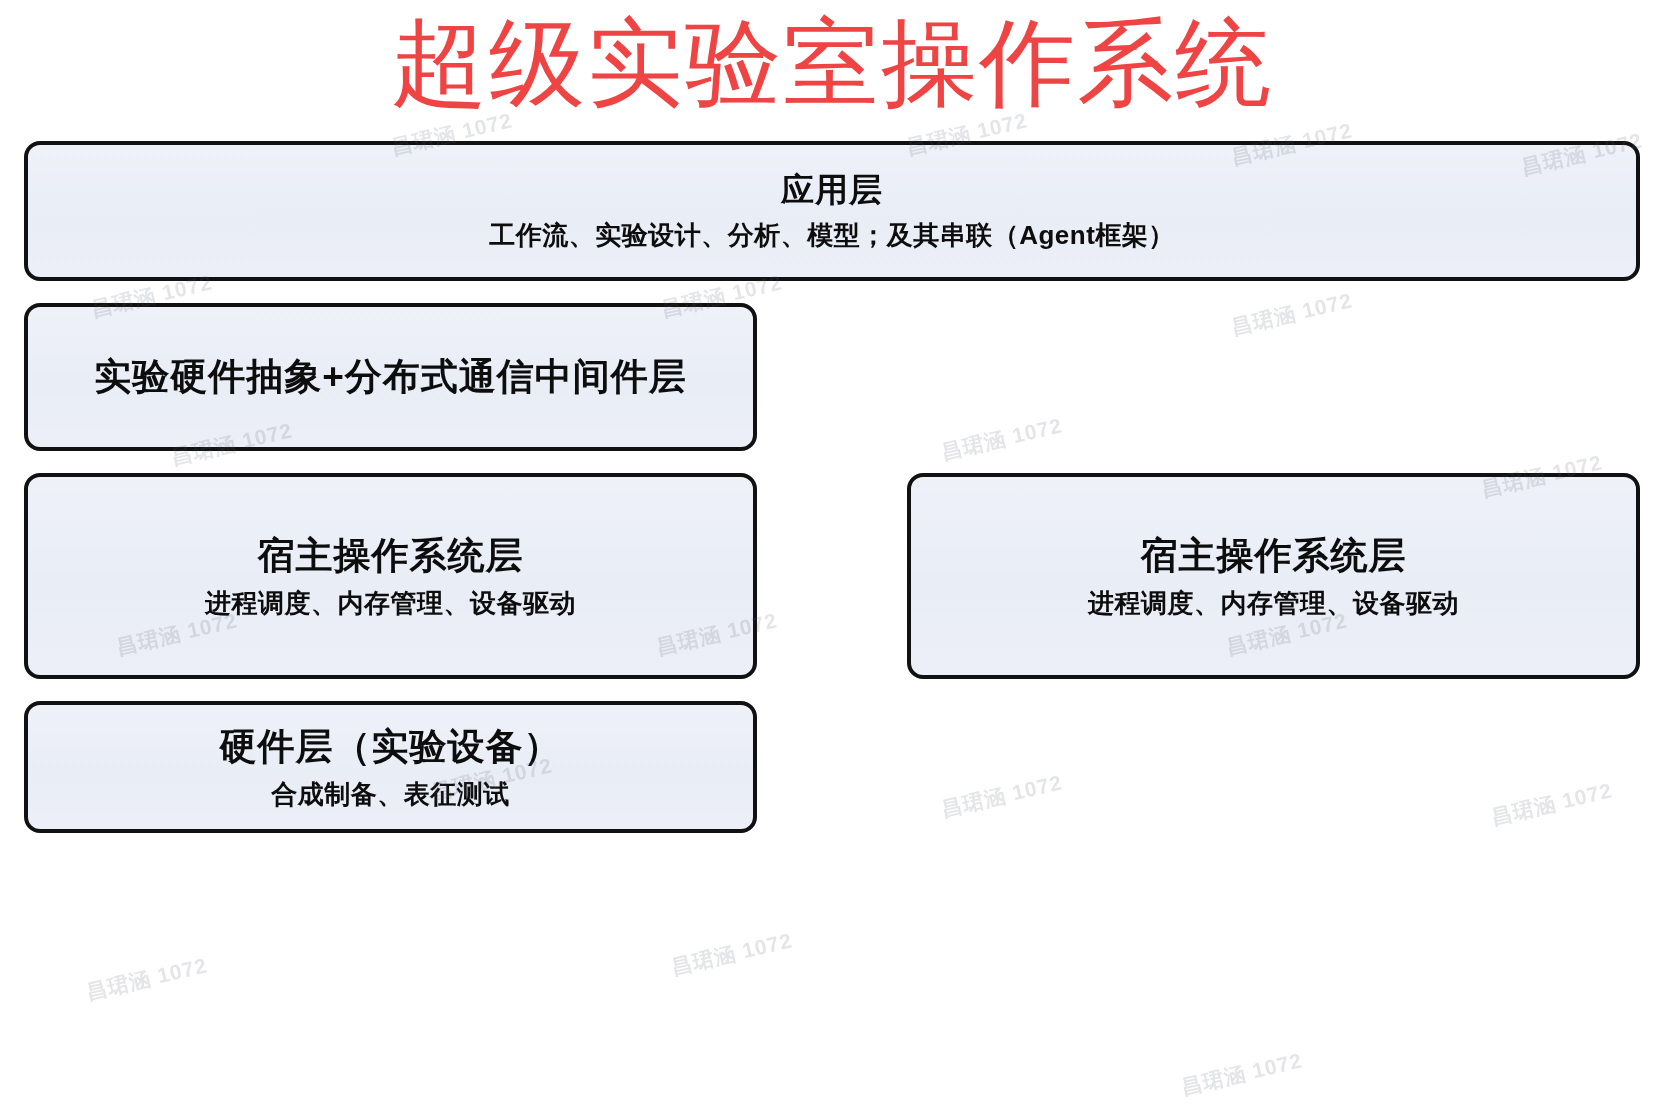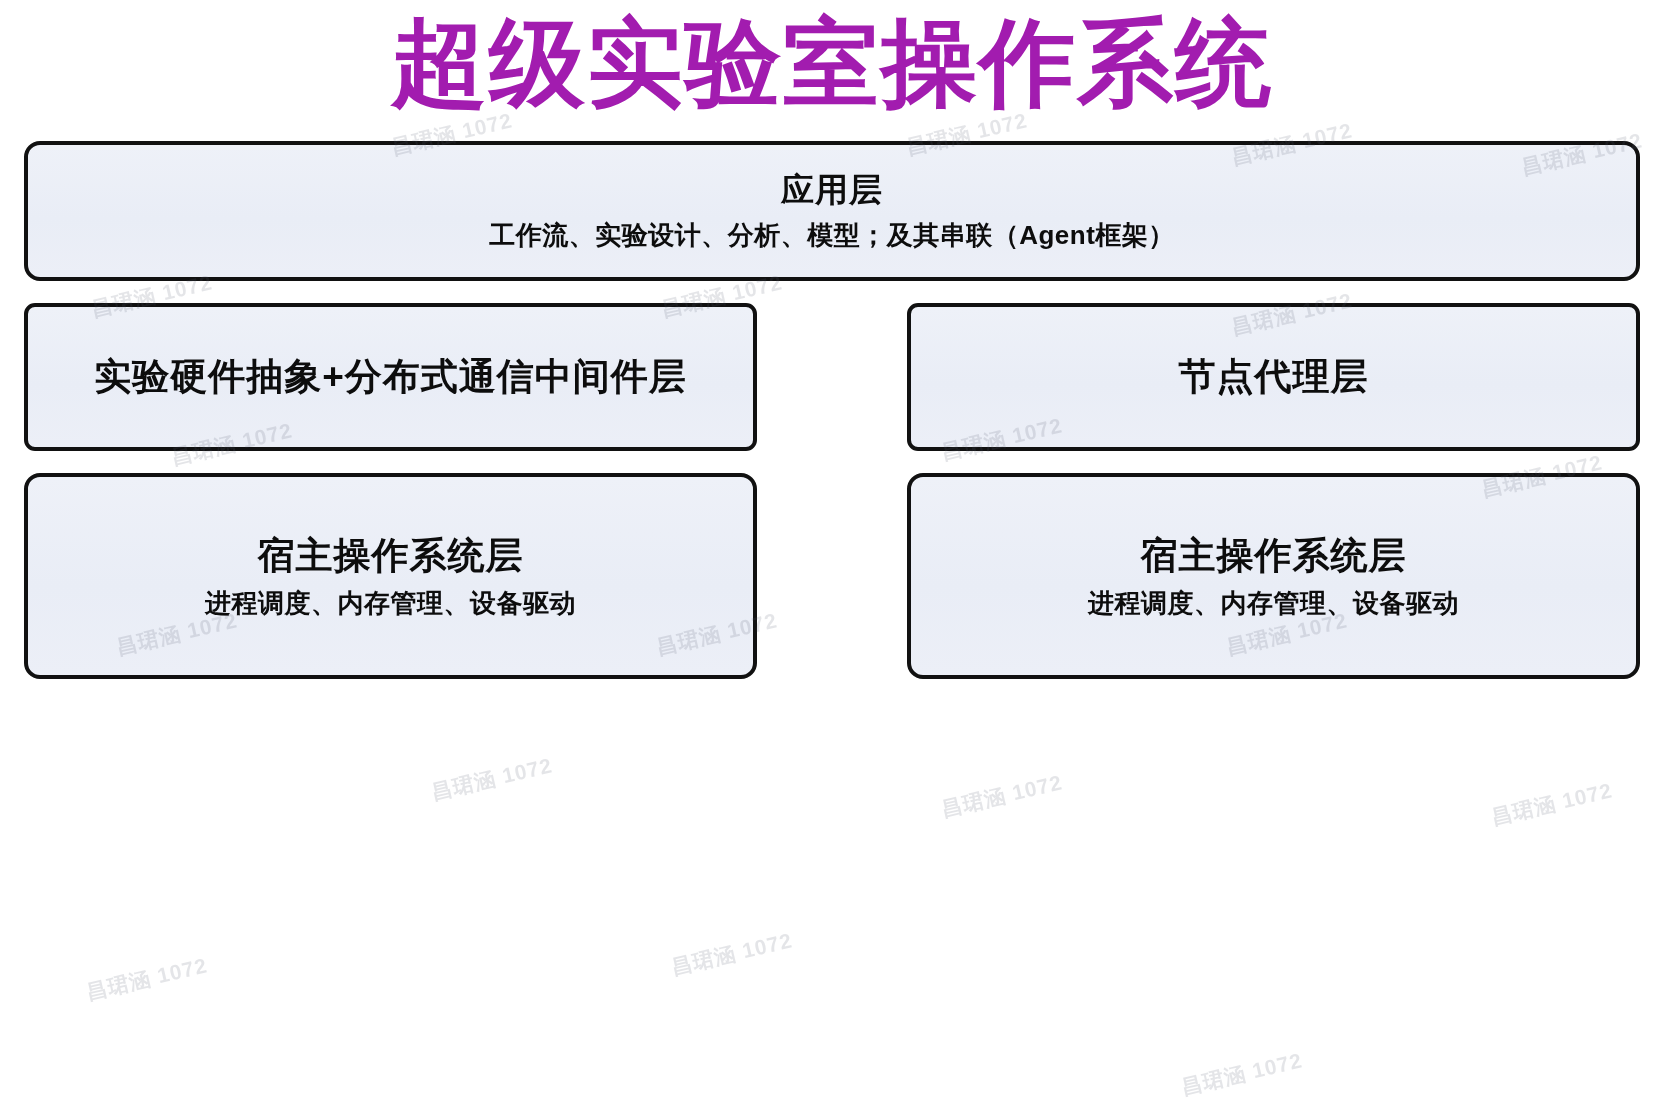--- a/index.html
+++ b/index.html
@@ -40,24 +40,24 @@
     white-space: nowrap;
     transform: rotate(-13deg);
     letter-spacing: 1px;
   }
 
   
   .title {
     text-align: center;
     font-size: 96px;
     line-height: 1.18;
-    font-weight: 700;
+    font-weight: 400;
     letter-spacing: 2px;
     padding-top: 6px;
-    color: #a21caf;
+    color: #ef4444;
     font-family: "Liberation Sans", sans-serif;
   }
 
   
   .row {
     display: flex;
     gap: 150px;
     margin-top: 22px;
     position: relative;
     z-index: 2;
@@ -89,21 +89,21 @@
     line-height: 1.35;
     margin-top: 6px;
     letter-spacing: 0.5px;
   }
   .box.tall-head .head {
     font-size: 37px;
   }
 
   .h-app { height: 140px; }
   .h-res { height: 150px; }
-  .h-mid { height: 148px; border-radius: 11px; }
+  .h-mid { height: 148px; }
   .h-host { height: 206px; }
   .h-hw { height: 132px; }
 </style>
 </head>
 <body>
 
 <div class="page">
 
   <div class="wm-layer" id="wm-layer">
       <div class="wm" style="left: 390px; top: 120px;">昌珺涵 1072</div>
@@ -134,32 +134,33 @@
       <div class="head">应用层</div>
       <div class="sub">工作流、实验设计、分析、模型；及其串联（Agent框架）</div>
     </div>
   </div>
 
 
   <div class="row">
     <div class="box half h-mid tall-head">
       <div class="head">实验硬件抽象+分布式通信中间件层</div>
     </div>
-    <div class="box half h-mid tall-head">
-      <div class="head">节点代理层</div>
-    </div>
   </div>
 
   <div class="row">
     <div class="box half h-host tall-head">
       <div class="head">宿主操作系统层</div>
       <div class="sub">进程调度、内存管理、设备驱动</div>
     </div>
     <div class="box half h-host tall-head">
       <div class="head">宿主操作系统层</div>
       <div class="sub">进程调度、内存管理、设备驱动</div>
     </div>
   </div>
 
   <div class="row">
+    <div class="box half h-hw tall-head">
+      <div class="head">硬件层（实验设备）</div>
+      <div class="sub">合成制备、表征测试</div>
+    </div>
   </div>
 
 </div>
 
 </body></html>

